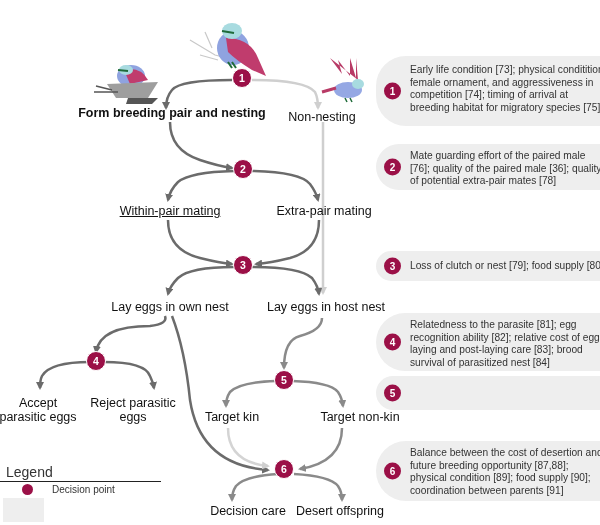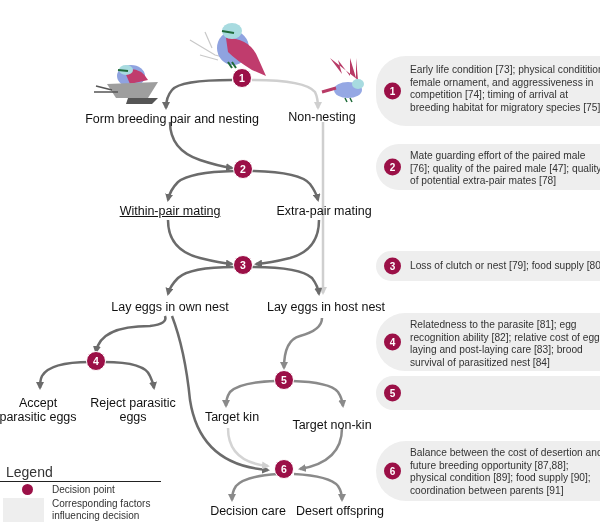--- a/index.html
+++ b/index.html
@@ -88,53 +88,53 @@
     <path d="M322 318 Q322 330 300 336 Q284 340 284 368" fill="none" stroke="#8a8a8a" stroke-width="2.5" marker-end="url(#arrMid)"></path>
     <path d="M276 381 Q240 382 230 392 Q226 398 226 406" fill="none" stroke="#8a8a8a" stroke-width="2.5" marker-end="url(#arrMid)"></path>
     <path d="M292 381 Q330 382 338 392 Q342 398 343 406" fill="none" stroke="#8a8a8a" stroke-width="2.5" marker-end="url(#arrMid)"></path>
     <path d="M228 428 Q228 462 268 466" fill="none" stroke="#d4d4d4" stroke-width="2.5" marker-end="url(#arrLight)"></path>
     <path d="M342 428 Q342 462 300 469" fill="none" stroke="#8a8a8a" stroke-width="2.5" marker-end="url(#arrMid)"></path>
     <path d="M278 474 Q245 476 236 486 Q232 492 232 500" fill="none" stroke="#8a8a8a" stroke-width="2.5" marker-end="url(#arrMid)"></path>
     <path d="M294 474 Q330 476 338 486 Q342 492 342 500" fill="none" stroke="#8a8a8a" stroke-width="2.5" marker-end="url(#arrMid)"></path>
   </g>
 </svg>
 
-<div class="node-label" style="left:172px;top:112px;">Form breeding pair and nesting</div>
+<div class="node-label" style="left:172px;top:106px;font-weight:bold;">Form breeding pair and nesting</div>
 <div class="node-label" style="left:322px;top:110px;">Non-nesting</div>
 <div class="node-label" style="left:170px;top:204px;text-decoration:underline;">Within-pair mating</div>
 <div class="node-label" style="left:324px;top:204px;">Extra-pair mating</div>
 <div class="node-label" style="left:170px;top:300px;">Lay eggs in own nest</div>
 <div class="node-label" style="left:326px;top:300px;">Lay eggs in host nest</div>
 <div class="node-label" style="left:38px;top:396px;">
   <div>Accept</div>
   <div>parasitic eggs</div>
 </div>
 <div class="node-label" style="left:133px;top:396px;">
   <div>Reject parasitic</div>
   <div>eggs</div>
 </div>
 <div class="node-label" style="left:232px;top:410px;">Target kin</div>
-<div class="node-label" style="left:332px;top:410px;margin-top:8px;">Target non-kin</div>
+<div class="node-label" style="left:360px;top:410px;">Target non-kin</div>
 <div class="node-label" style="left:248px;top:504px;">Decision care</div>
 <div class="node-label" style="left:340px;top:504px;">Desert offspring</div>
 
 <div class="dp" style="left:242px;top:78px;">1</div>
 <div class="dp" style="left:243px;top:169px;">2</div>
 <div class="dp" style="left:243px;top:265px;">3</div>
 <div class="dp" style="left:96px;top:361px;">4</div>
 <div class="dp" style="left:284px;top:380px;">5</div>
 <div class="dp" style="left:284px;top:469px;">6</div>
 
 <div class="factor" style="top:56px;height:70px;padding-top:8px;">
   <span class="fnum">1</span>
   <span>Early life condition [73]; physical conditition, female ornament, and aggressiveness in competition [74]; timing of arrival at breeding habitat for migratory species [75]</span>
 </div>
 <div class="factor" style="top:144px;height:46px;">
   <span class="fnum">2</span>
-  <span>Mate guarding effort of the paired male [76]; quality of the paired male [47]; quality of potential extra-pair mates [78]</span>
+  <span>Mate guarding effort of the paired male [76]; quality of the paired male [36]; quality of potential extra-pair mates [78]</span>
 </div>
 <div class="factor" style="top:251px;height:30px;padding-top:9px;">
   <span class="fnum">3</span>
   <span>Loss of clutch or nest [79]; food supply [80]</span>
 </div>
 <div class="factor" style="top:313px;height:58px;">
   <span class="fnum">4</span>
   <span>Relatedness to the parasite [81]; egg recognition ability [82]; relative cost of egg laying and post-laying care [83]; brood survival of parasitized nest [84]</span>
 </div>
 <div class="factor" style="top:376px;height:34px;">
@@ -146,18 +146,14 @@
 </div>
 
 <div id="legend">
   <div class="title">Legend</div>
   <div class="row">
     <span class="dot"></span>
     <span class="lbl">Decision point</span>
   </div>
   <div class="row" style="height:30px;">
     <span class="swatch"></span>
-    <span class="lbl">
-      <div>Corresponding factors</div>
-      <div>influencing decision</div>
-    </span>
   </div>
 </div>
 
 </body></html>

